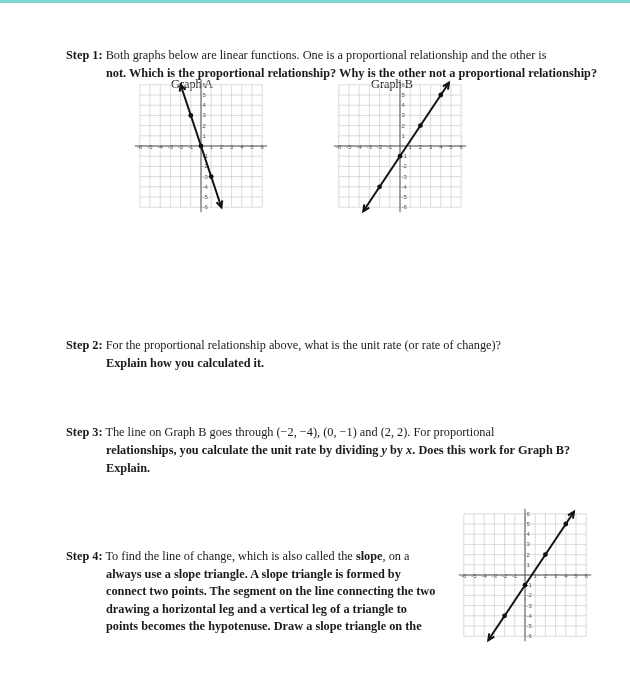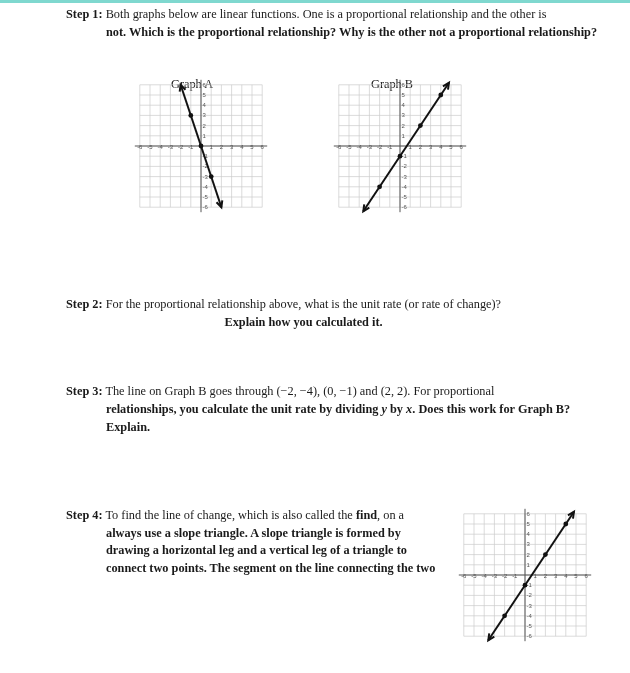--- a/index.html
+++ b/index.html
@@ -3,21 +3,21 @@
 <meta charset="utf-8">
 <style>
   html, body { margin: 0; padding: 0; }
   body {
     width: 630px; height: 673px; position: relative; overflow: hidden;
     background: #ffffff;
     font-family: "Liberation Serif", "DejaVu Serif", serif;
     color: #1a1a1a;
   }
   .topbar { position: absolute; left: 0; top: 0; width: 630px; height: 3px; background: #7fd8cf; }
-  .step { position: absolute; font-size: 12.3px; line-height: 17.8px; }
+  .step { position: absolute; font-size: 12.3px; line-height: 17.8px; margin-top: 41px; }
   .step .label { font-weight: bold; }
   .step .line { display: block; white-space: nowrap; }
   .step .indent { padding-left: 40px; font-weight: bold; }
   .gtitle { position: absolute; font-weight: normal; font-size: 12.3px; margin-top: 25px; }
   svg.graph { position: absolute; overflow: visible; }
   .tick { font-family: "Liberation Sans", "DejaVu Sans", sans-serif; font-size: 6px; fill: #555; }
   i.var { font-style: italic; }
   b.kw { font-weight: bold; }
 </style>
 </head>
@@ -215,29 +215,30 @@
       <line x1="488.28" y1="640.28" x2="573.96" y2="511.76" stroke="#111111" stroke-width="2"></line>
       <polyline points="572.9970451142302,518.6934492056964 573.96,511.76 567.9302603046533,515.3155926659784" fill="none" stroke="#111111" stroke-width="2"></polyline>
       <polyline points="489.2429548857698,633.3465507943035 488.28,640.28 494.3097396953467,636.7244073340215" fill="none" stroke="#111111" stroke-width="2"></polyline>
       <circle cx="504.6" cy="615.8" r="2.4" fill="#111111"></circle>
       <circle cx="525" cy="585.2" r="2.4" fill="#111111"></circle>
       <circle cx="545.4" cy="554.6" r="2.4" fill="#111111"></circle>
       <circle cx="565.8" cy="524" r="2.4" fill="#111111"></circle>
     </g>
   </svg>
 
-<div class="step" style="left:66px; top:296px;text-align:center;">
+<div class="step" style="left:66px; top:296px;">
   <span class="line"><span class="label">Step 2:</span> <span>For the proportional relationship above, what is the unit rate (or rate of change)?</span></span>
   <span class="line indent">Explain how you calculated it.</span>
 </div>
 
 <div class="step" style="left:66px; top:383px;">
   <span class="line"><span class="label">Step 3:</span> <span>The line on Graph B goes through (−2, −4), (0, −1) and (2, 2).  For proportional</span></span>
   <span class="line indent"><span>relationships, you calculate the unit rate by dividing </span><i class="var">y</i><span> by </span><i class="var">x</i><span>.  Does this work for Graph B?</span></span>
   <span class="line indent">Explain.</span>
 </div>
 
 <div class="step" style="left:66px; top:507px; line-height:17.6px;">
-  <span class="line"><span class="label">Step 4:</span> <span>To find the line of change, which is also called the </span><b class="kw">find</b><span>, on a</span></span>
+  <span class="line"><span class="label">Step 4:</span> <span>To find the line of change, which is also called the </span><b class="kw">slope</b><span>, on a</span></span>
   <span class="line indent">always use a slope triangle. A slope triangle is formed by</span>
+  <span class="line indent">connect two points.  The segment on the line connecting the two</span>
   <span class="line indent">drawing a horizontal leg and a vertical leg of a triangle to</span>
-  <span class="line indent">connect two points.  The segment on the line connecting the two</span>
+  <span class="line indent">points becomes the hypotenuse. Draw a slope triangle on the</span>
 </div>
 
 </body></html>

